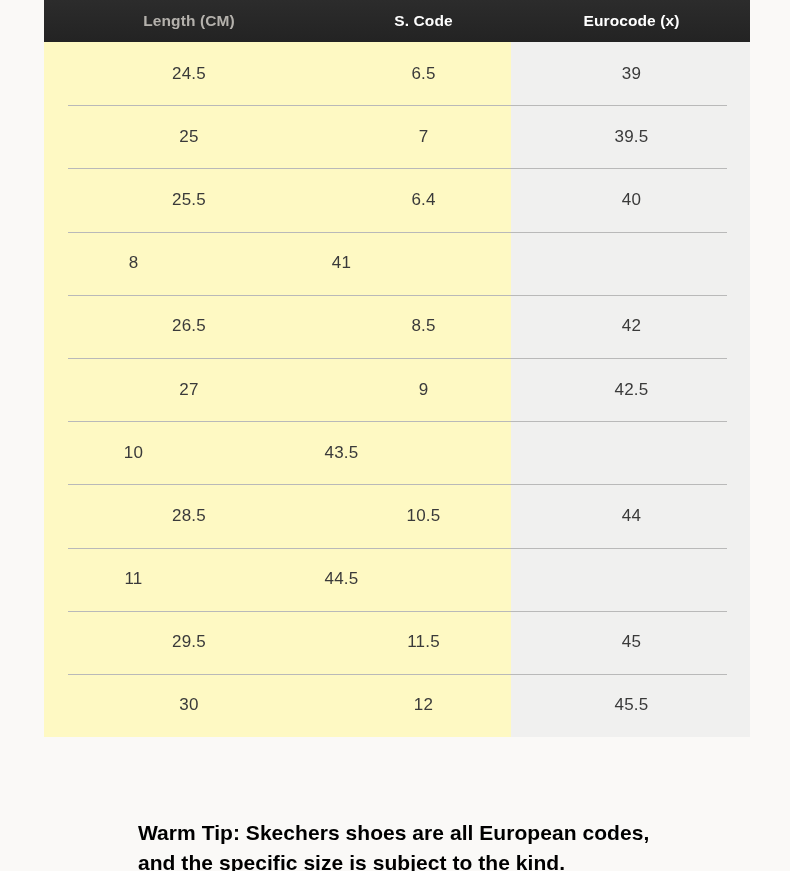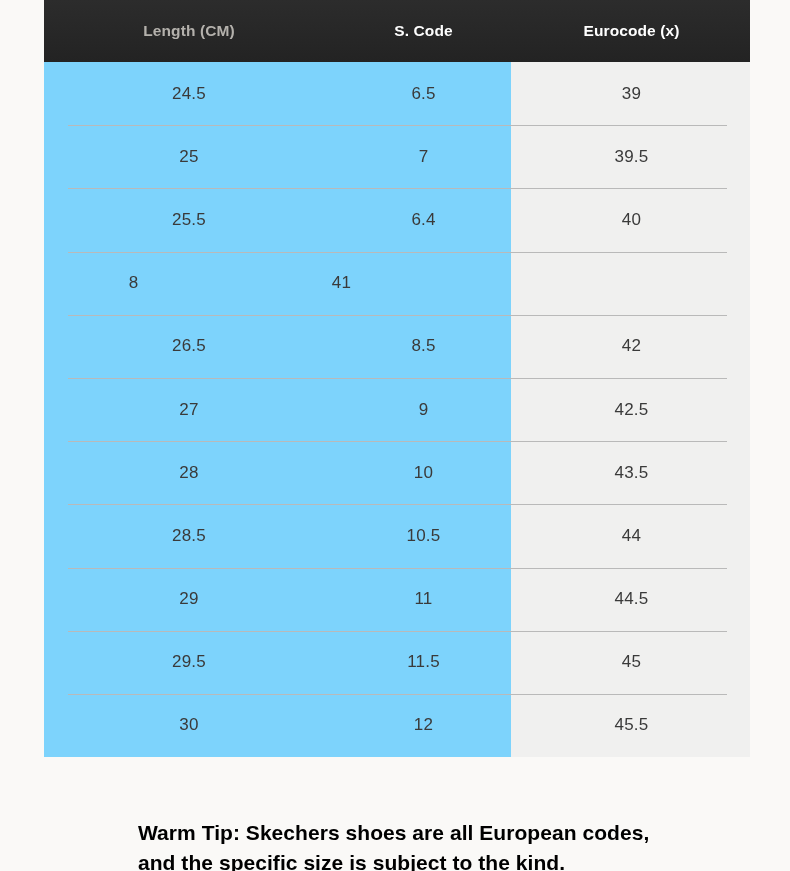--- a/index.html
+++ b/index.html
@@ -20,21 +20,21 @@
   #size-chart {
     position: absolute;
     left: 44px;
     top: 0px;
     width: 706px;
   }
 
   
   .chart-header {
     display: flex;
-    height: 62px;
+    height: 42px;
     background: #272727;
     background: linear-gradient(180deg, #2c2c2c 0%, #232323 100%);
   }
   .chart-header .hcell {
     display: flex;
     align-items: center;
     justify-content: center;
     font-size: 15.5px;
     font-weight: bold;
     letter-spacing: 0.1px;
@@ -50,21 +50,21 @@
     color: #fdfdfd;
   }
   .hcell.col-euro {
     width: 237px;
     color: #ffffff;
   }
 
   
   .chart-body {
     position: relative;
-    background: #7dd3fc;
+    background: #fef9c3;
     padding-top: 0px;
   }
   
   .euro-band {
     position: absolute;
     left: 467px;
     top: 0;
     width: 239px;
     bottom: 0;
     background: #f0f0ef;
@@ -157,33 +157,31 @@
     </div>
 
     <div class="chart-row">
       <div class="cell col-length">27</div>
       <div class="cell col-scode">9</div>
       <div class="cell col-euro">42.5</div>
     </div>
 
 
     <div class="chart-row">
-      <div class="cell col-length">28</div>
       <div class="cell col-scode">10</div>
       <div class="cell col-euro">43.5</div>
     </div>
 
     <div class="chart-row">
       <div class="cell col-length">28.5</div>
       <div class="cell col-scode">10.5</div>
       <div class="cell col-euro">44</div>
     </div>
 
     <div class="chart-row">
-      <div class="cell col-length">29</div>
       <div class="cell col-scode">11</div>
       <div class="cell col-euro">44.5</div>
     </div>
 
     <div class="chart-row">
       <div class="cell col-length">29.5</div>
       <div class="cell col-scode">11.5</div>
       <div class="cell col-euro">45</div>
     </div>
 

